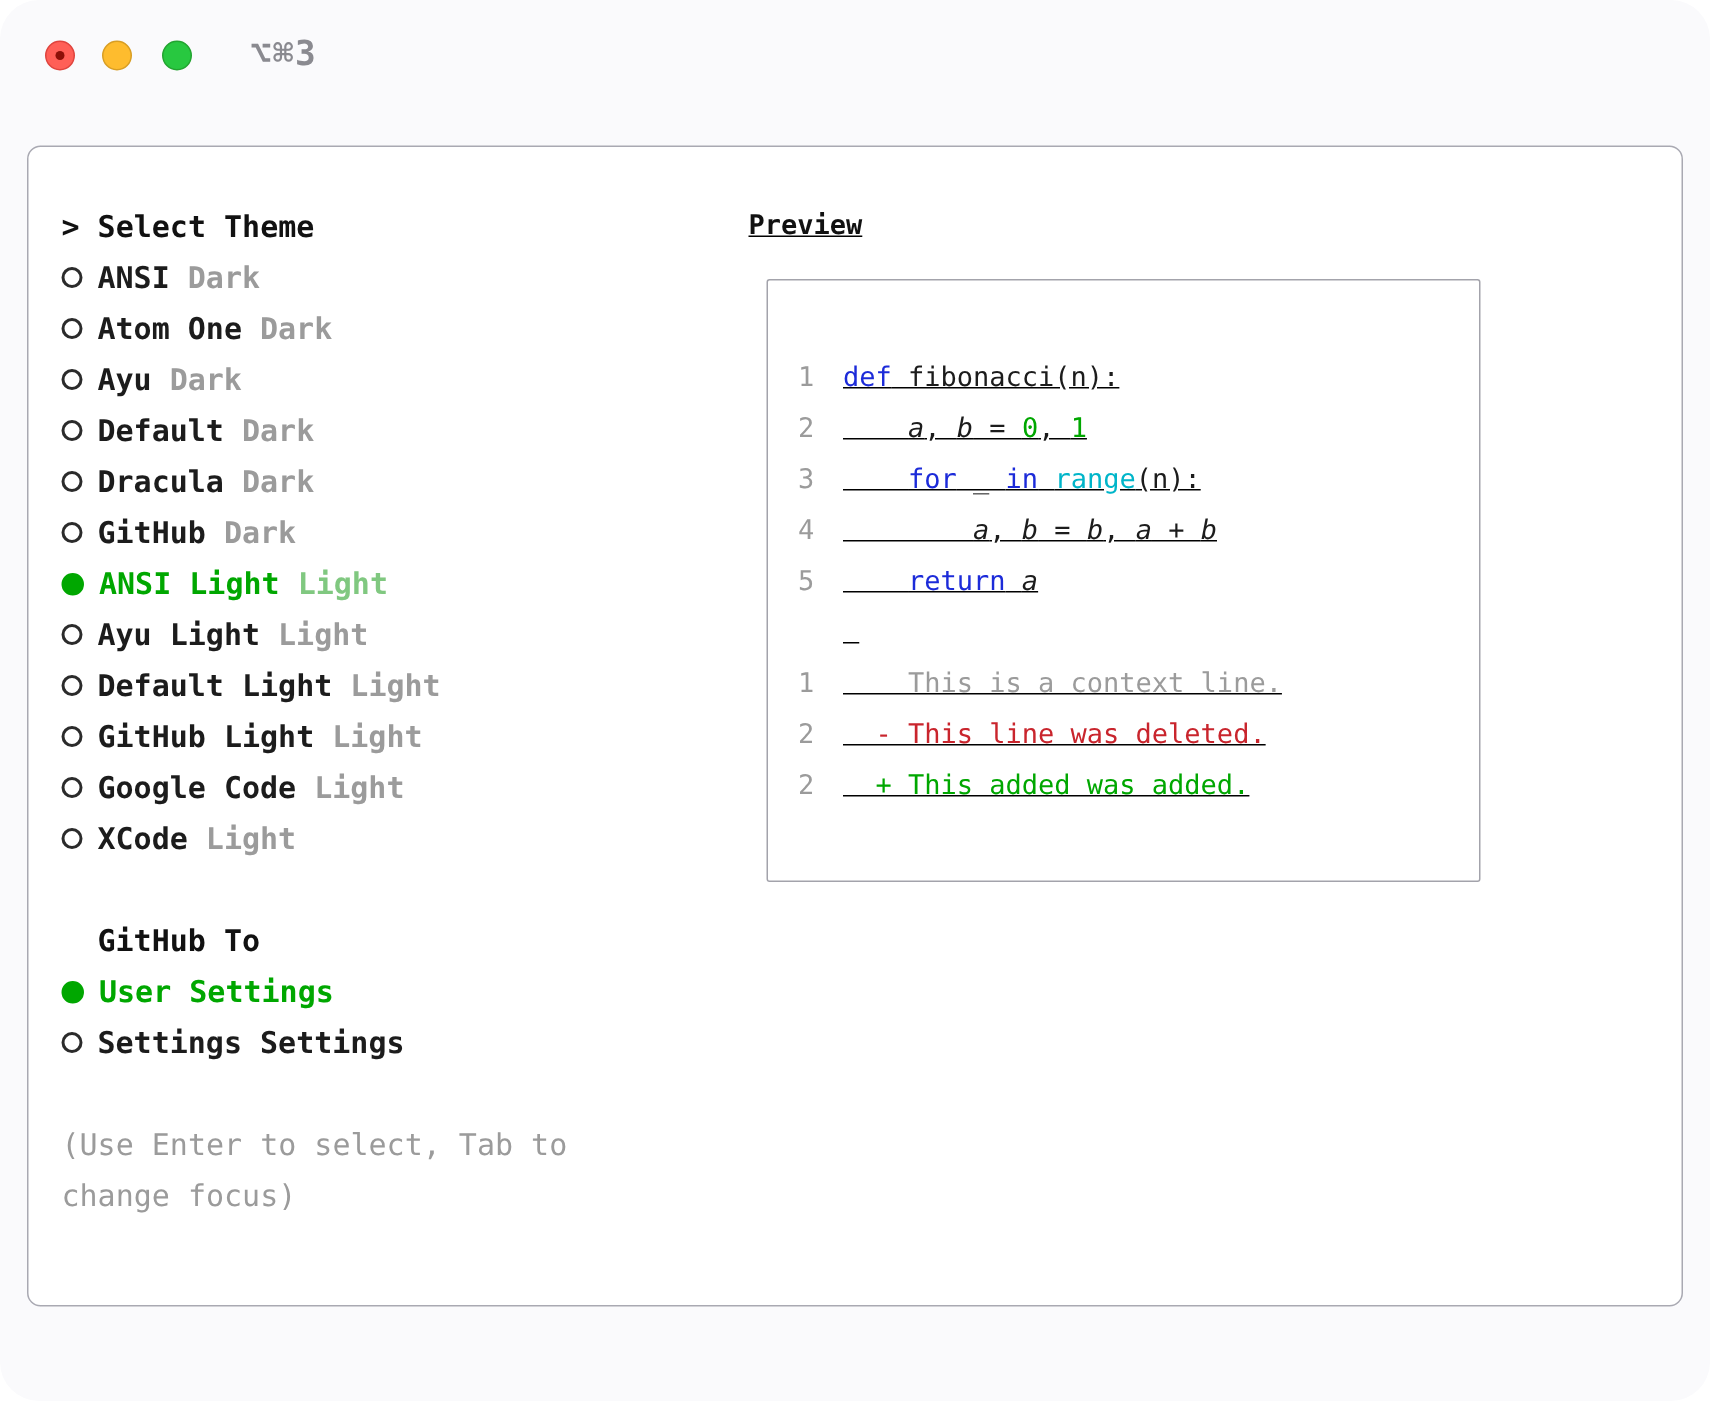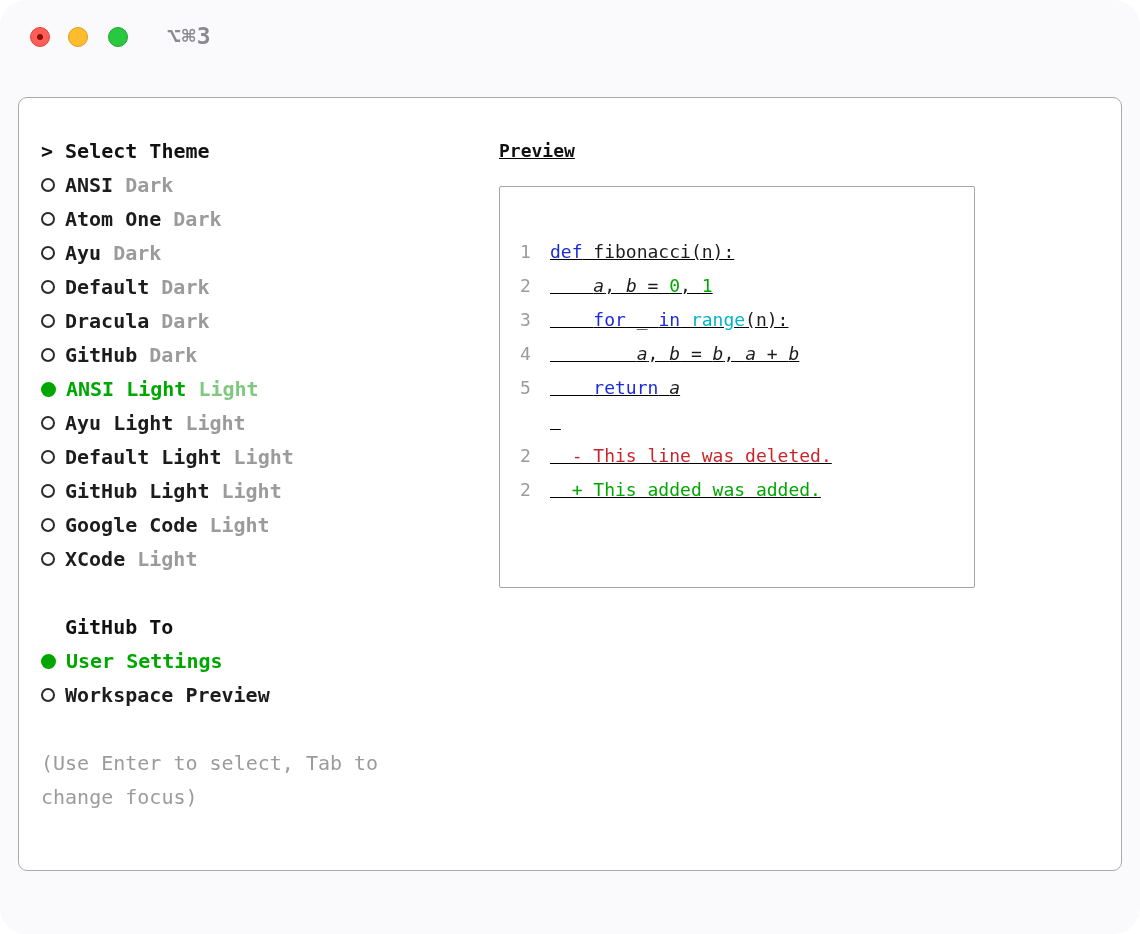--- a/index.html
+++ b/index.html
@@ -71,21 +71,21 @@
   .item.sel .tname { color: var(--green); }
   .variant { color: var(--gray); margin-left: 12px; white-space: pre; text-align: right; }
   .item.sel .variant { color: #80c880; }
 
   .heading.apply { margin-top: 34px; padding-left: 24px; }
   .help { margin-top: 34px; color: var(--gray); max-width: 412px; }
 
   
   .right { flex: 1; font-size: 18px; line-height: 34px; text-decoration: underline; }
   .preview-box {
-    margin: 18px 26px 0 0;
+    margin: 18px 26px 0 12px;
     width: 476px; height: 402px;
     border: 1.5px solid #a3a3ab;
     border-radius: 2px;
     padding: 48px 20px;
     overflow: hidden;
   }
   .cline { height: 34px; white-space: pre; }
   .ln { display: inline-block; width: 30px; color: var(--gray); }
   .code { white-space: pre; color: var(--ink); }
   .tk-plain { color: var(--ink); }
@@ -179,37 +179,38 @@
         </div>
 
       <div class="heading apply">GitHub To</div>
       <div id="apply-list">
           <div class="item sel">
             <span class="radio on"></span>
             <span class="tname">User Settings</span>
           </div>
           <div class="item">
             <span class="radio"></span>
-            <span class="tname">Workspace Preview</span>
+            <span class="tname">Settings Settings</span>
           </div>
         </div>
 
       <div class="help">(Use Enter to select, Tab to change focus)</div>
     </div>
 
     <div class="right">
       <div class="heading">Preview</div>
       <div class="preview-box">
         <div id="code-lines">
             <div class="cline"><span class="ln">1</span><span class="code"><span class="tk-kw">def</span><span class="tk-plain"> fibonacci(n):</span></span></div>
             <div class="cline"><span class="ln">2</span><span class="code"><span class="tk-plain">    </span><span class="tk-var">a</span><span class="tk-plain">, </span><span class="tk-var">b</span><span class="tk-plain"> = </span><span class="tk-num">0</span><span class="tk-plain">, </span><span class="tk-num">1</span></span></div>
             <div class="cline"><span class="ln">3</span><span class="code"><span class="tk-plain">    </span><span class="tk-kw">for</span><span class="tk-plain"> _ </span><span class="tk-kw">in</span><span class="tk-plain"> </span><span class="tk-fn">range</span><span class="tk-plain">(n):</span></span></div>
             <div class="cline"><span class="ln">4</span><span class="code"><span class="tk-plain">        </span><span class="tk-var">a</span><span class="tk-plain">, </span><span class="tk-var">b</span><span class="tk-plain"> = </span><span class="tk-var">b</span><span class="tk-plain">, </span><span class="tk-var">a</span><span class="tk-plain"> + </span><span class="tk-var">b</span></span></div>
             <div class="cline"><span class="ln">5</span><span class="code"><span class="tk-plain">    </span><span class="tk-kw">return</span><span class="tk-plain"> </span><span class="tk-var">a</span></span></div>
             <div class="cline"><span class="ln"></span><span class="code">&nbsp;</span></div>
+            <div class="cline"><span class="ln">1</span><span class="code"><span class="tk-ctx">    This is a context line.</span></span></div>
             <div class="cline"><span class="ln">2</span><span class="code"><span class="tk-del">  - This line was deleted.</span></span></div>
             <div class="cline"><span class="ln">2</span><span class="code"><span class="tk-add">  + This added was added.</span></span></div>
           </div>
       </div>
     </div>
 
   </div>
 </div>
 
 </body></html>

